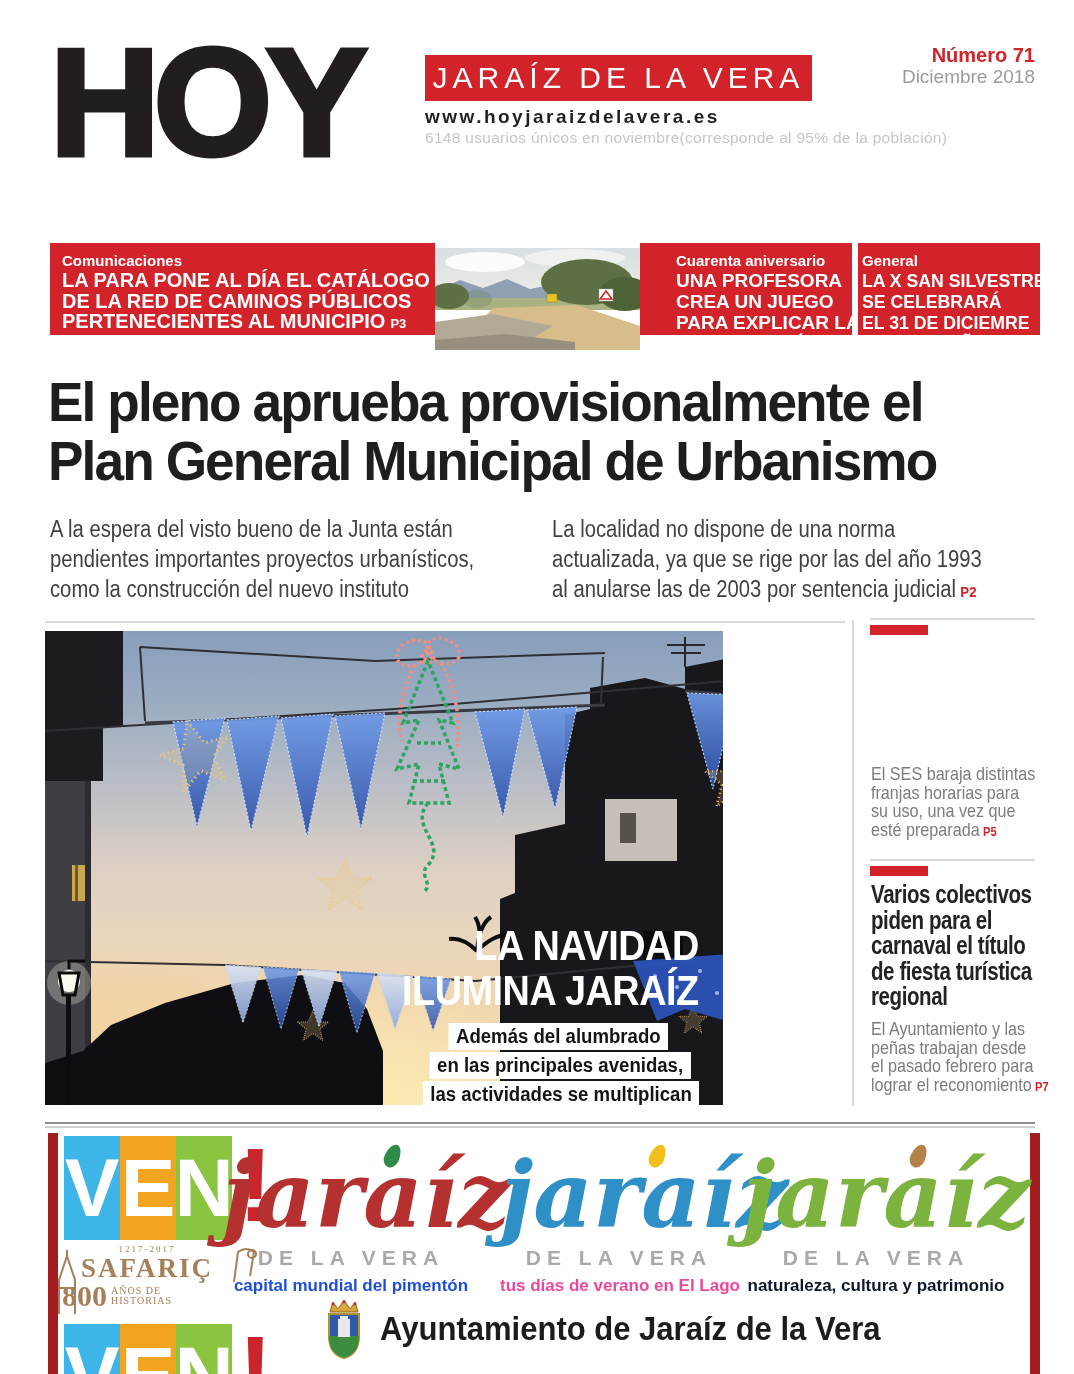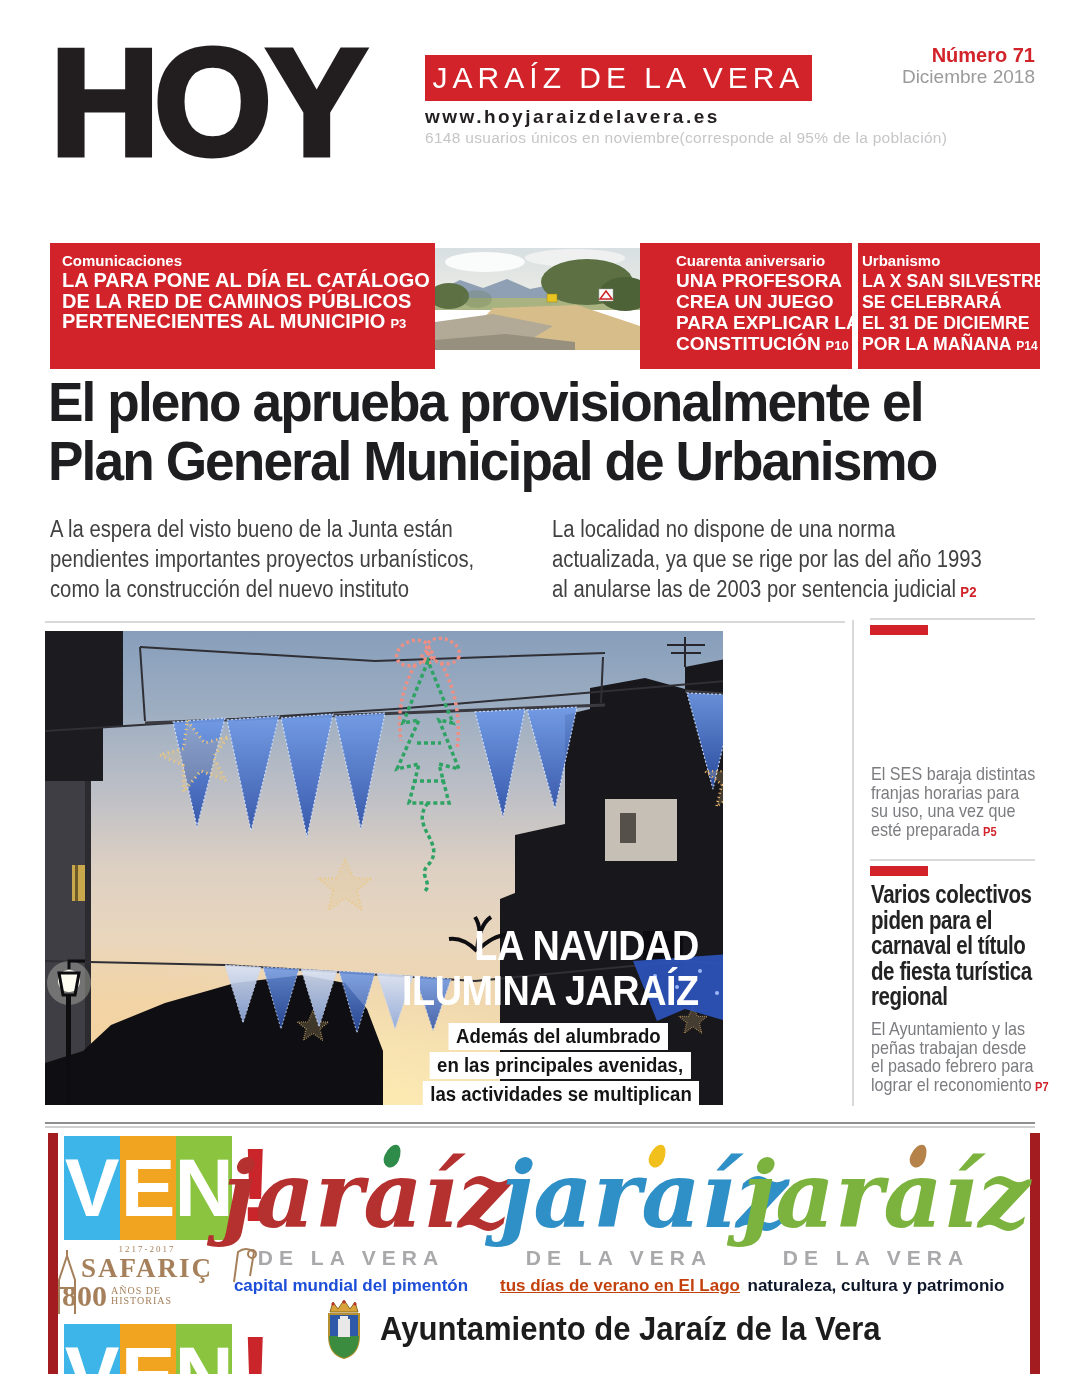--- a/index.html
+++ b/index.html
@@ -11,21 +11,21 @@
        color:#221e1f;letter-spacing:-6px;-webkit-text-stroke:5px #221e1f;}
   .edition-box{position:absolute;left:425px;top:55px;width:387px;height:46px;background:#d2232a;
        color:#fff;display:flex;align-items:center;justify-content:center;font-size:30px;letter-spacing:5px;}
   .website{position:absolute;left:425px;top:106px;font-size:19px;font-weight:bold;letter-spacing:2.5px;color:#231f20;}
   .stats{position:absolute;left:425px;top:129px;font-size:15.5px;color:#c6c6c8;letter-spacing:.3px;text-align:center;}
   .issue{position:absolute;right:39px;top:44px;text-align:right;line-height:22px;}
   .issue-number{font-size:20px;font-weight:bold;color:#d2232a;}
   .issue-date{font-size:19px;color:#9b9b9d;}
 
   
-  .banner-block{position:absolute;top:243px;height:126px;background:#d2232a;color:#fff;box-sizing:border-box;}
+  .banner-block{position:absolute;top:243px;height:92px;background:#d2232a;color:#fff;box-sizing:border-box;}
   .bb-left{left:50px;width:385px;padding:9px 0 0 12px;}
   .bb-mid{left:640px;width:212px;padding:9px 0 0 36px;}
   .bb-right{left:858px;width:182px;padding:9px 0 0 4px;}
   .kicker{font-size:15px;font-weight:bold;line-height:18px;}
   .bhl{font-size:20px;font-weight:bold;line-height:20.5px;white-space:nowrap;transform-origin:left top;}
   .bb-mid .bhl,.bb-right .bhl{font-size:19px;line-height:21px;}
   .bb-right .bhl{transform:scaleX(.93);}
   .pref{font-size:13px;font-weight:bold;margin-left:5px;}
   .banner-photo{position:absolute;left:435px;top:248px;width:205px;height:102px;overflow:hidden;}
 
@@ -89,21 +89,21 @@
   .sa-scroll{position:absolute;right:-26px;top:2px;}
 
   .ad-logo{position:absolute;top:1146px;text-align:center;}
   .al-red{left:222px;width:258px;} .al-blue{left:500px;width:238px;} .al-green{left:742px;width:268px;}
   .logo-word{font-family:"DejaVu Serif",serif;font-style:italic;font-weight:bold;font-size:92px;line-height:98px;position:relative;}
   .al-red .logo-word{color:#b53130;} .al-blue .logo-word{color:#2f8fc7;} .al-green .logo-word{color:#7cb33e;}
   .logo-accent{position:absolute;top:-2px;left:63%;width:15px;height:24px;border-radius:50% 50% 50% 50%/60% 60% 40% 40%;transform:rotate(24deg);}
   .al-red .logo-accent{background:#2e8b4a;} .al-blue .logo-accent{background:#f2c01d;} .al-green .logo-accent{background:#b5824a;}
   .logo-sub{font-size:21px;letter-spacing:6px;color:#a9a9ab;font-weight:bold;margin-top:2px;}
   .logo-tagline{font-size:17px;font-weight:bold;margin-top:6px;white-space:nowrap;}
-  .al-red .logo-tagline{color:#1d4ed8;} .al-blue .logo-tagline{color:#c2410c;text-decoration:underline;} .al-green .logo-tagline{color:#0f172a;}
+  .al-red .logo-tagline{color:#1d4ed8;} .al-blue .logo-tagline{color:#ec4899;} .al-green .logo-tagline{color:#0f172a;}
 
   .muni{position:absolute;left:322px;top:1298px;display:flex;align-items:center;gap:14px;}
   .muni-label{font-size:33px;font-weight:bold;color:#1c1c1c;white-space:nowrap;transform:scaleX(.94);transform-origin:left center;}
 </style>
 </head>
 <body>
 
 <div class="page">
 
   <div class="hoy">HOY</div>
@@ -150,21 +150,21 @@
 
   <div class="banner-block bb-mid">
     <div class="kicker">Cuarenta aniversario</div>
     <div class="bhl">UNA PROFESORA</div>
     <div class="bhl">CREA UN JUEGO</div>
     <div class="bhl">PARA EXPLICAR LA</div>
     <div class="bhl"><span>CONSTITUCIÓN</span><span class="pref">P10</span></div>
   </div>
 
   <div class="banner-block bb-right">
-    <div class="kicker">Urbanismo</div>
+    <div class="kicker">General</div>
     <div class="bhl">LA X SAN SILVESTRE</div>
     <div class="bhl">SE CELEBRARÁ</div>
     <div class="bhl">EL 31 DE DICIEMRE</div>
     <div class="bhl"><span>POR LA MAÑANA</span><span class="pref">P14</span></div>
   </div>
 
   <div class="lead-headline">
     <div>El pleno aprueba provisionalmente el</div>
     <div>Plan General Municipal de Urbanismo</div>
   </div>

